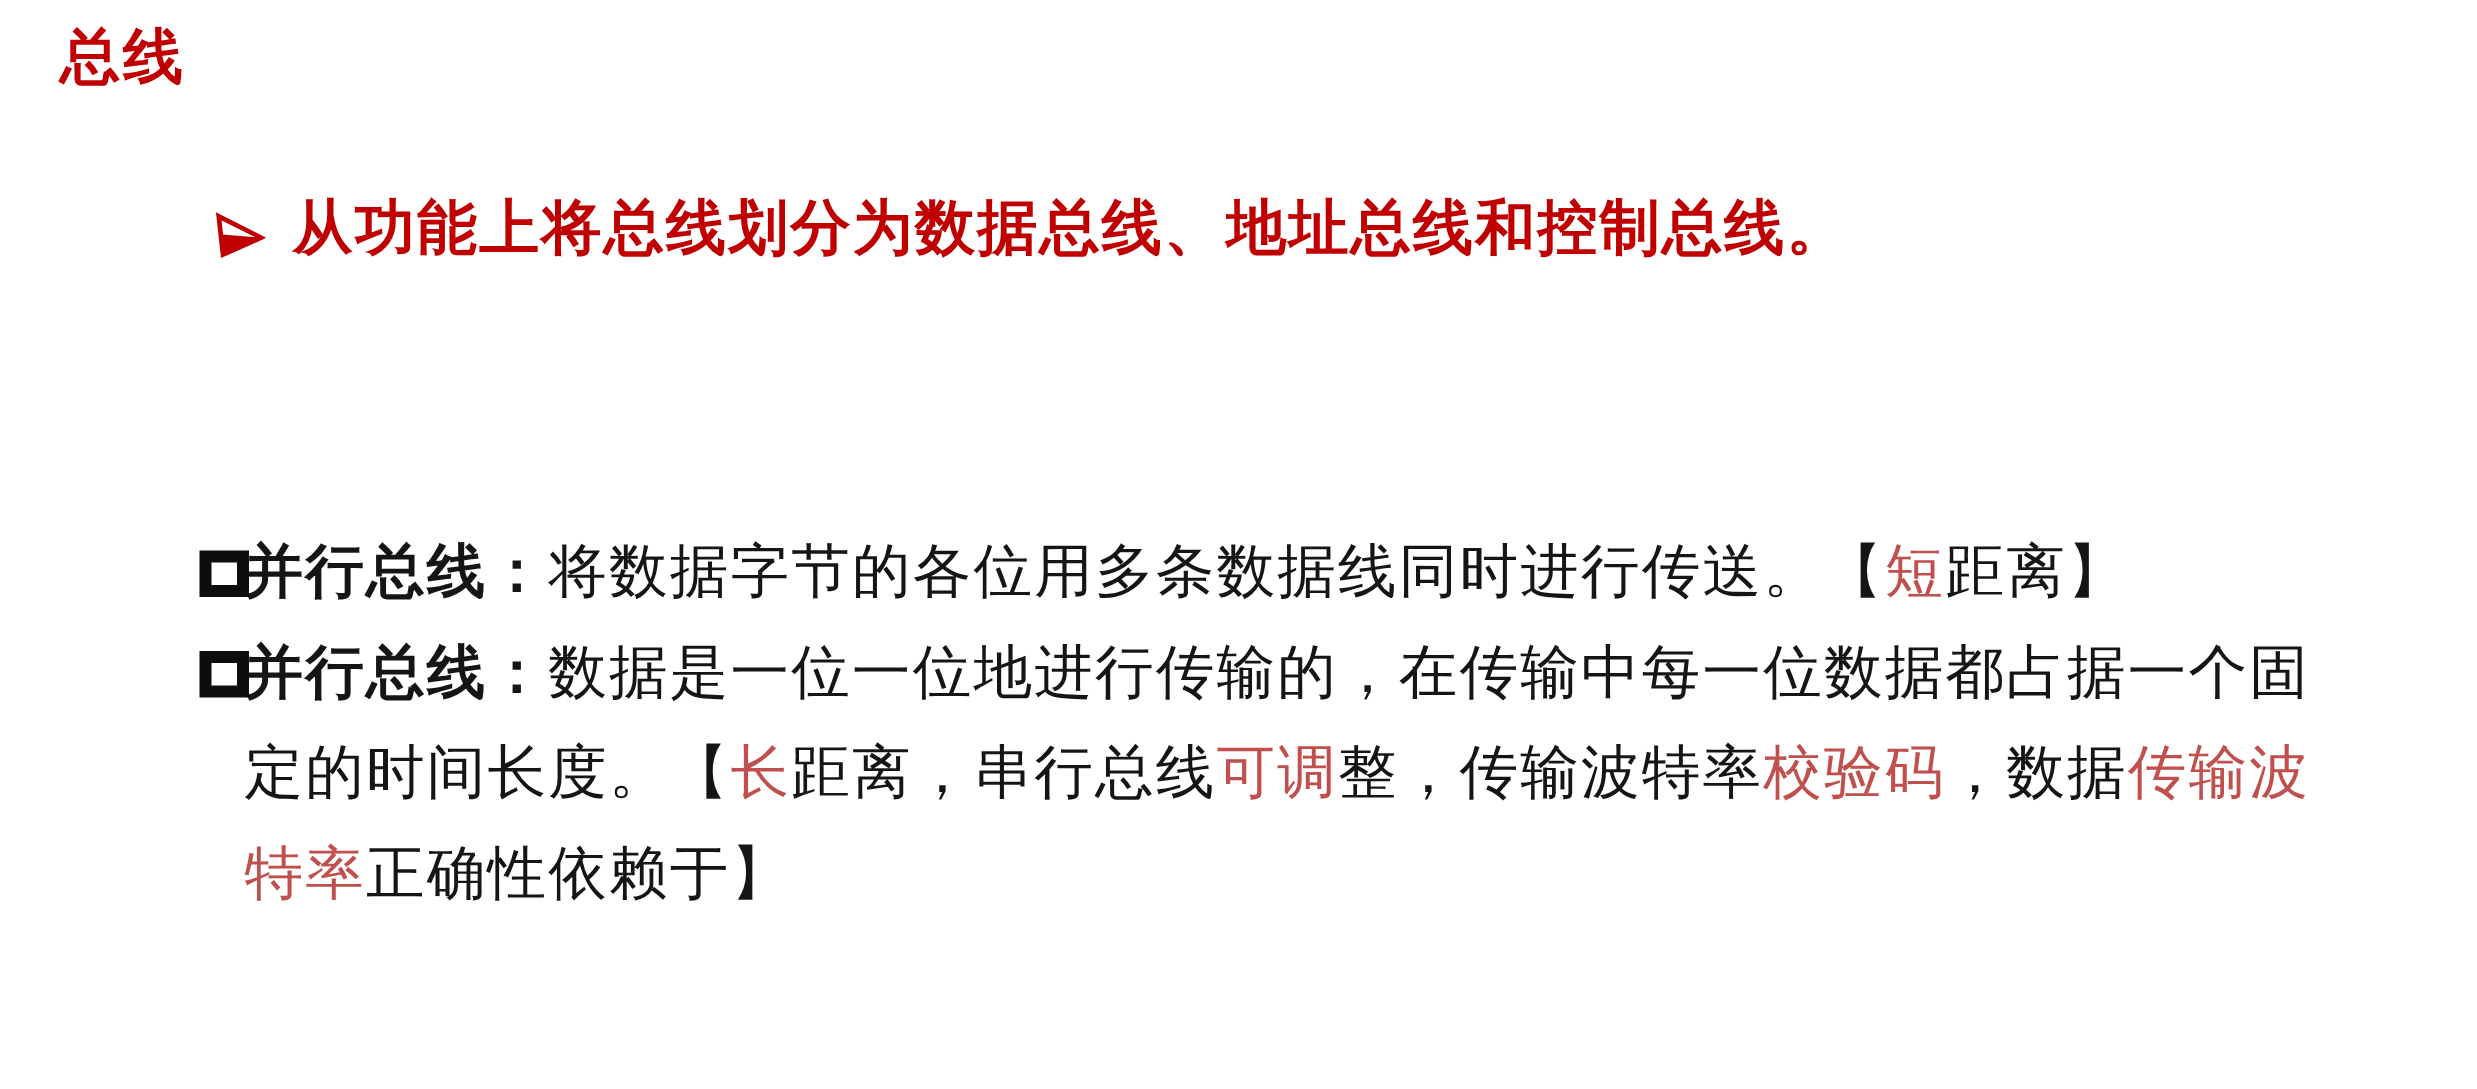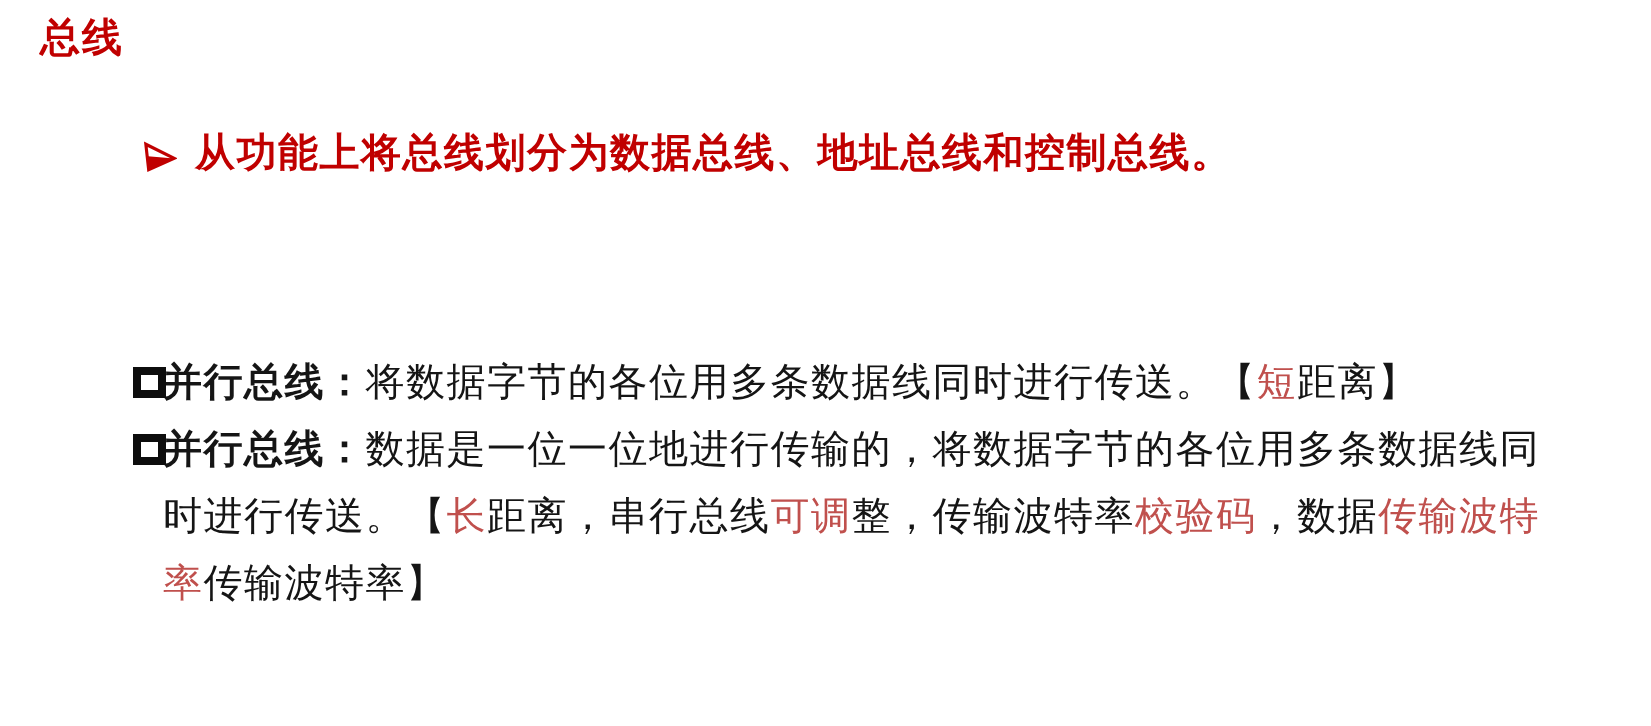--- a/index.html
+++ b/index.html
@@ -94,17 +94,17 @@
     </li>
   </ul>
 
   <ul class="def-list">
     <li class="def-item">
       <span class="square-icon"></span>
       <span class="def-term">并行总线：</span><span><span class="run-black">将数据字节的各位用多条数据线同时进行传送。【</span><span class="run-red">短</span><span class="run-black">距离】</span></span>
     </li>
     <li class="def-item">
       <span class="square-icon"></span>
-      <span class="def-term">并行总线：</span><span><span class="run-black">数据是一位一位地进行传输的，将数据字节的各位用多条数据线同时进行传送。【</span><span class="run-red">长</span><span class="run-black">距离，串行总线</span><span class="run-red">可调</span><span class="run-black">整，传输波特率</span><span class="run-red">校验码</span><span class="run-black">，数据</span><span class="run-red">传输波特率</span><span class="run-black">传输波特率】</span></span>
+      <span class="def-term">并行总线：</span><span><span class="run-black">数据是一位一位地进行传输的，在传输中每一位数据都占据一个固定的时间长度。【</span><span class="run-red">长</span><span class="run-black">距离，串行总线</span><span class="run-red">可调</span><span class="run-black">整，传输波特率</span><span class="run-red">校验码</span><span class="run-black">，数据</span><span class="run-red">传输波特率</span><span class="run-black">正确性依赖于】</span></span>
     </li>
   </ul>
 
 </div>
 
 </body></html>

